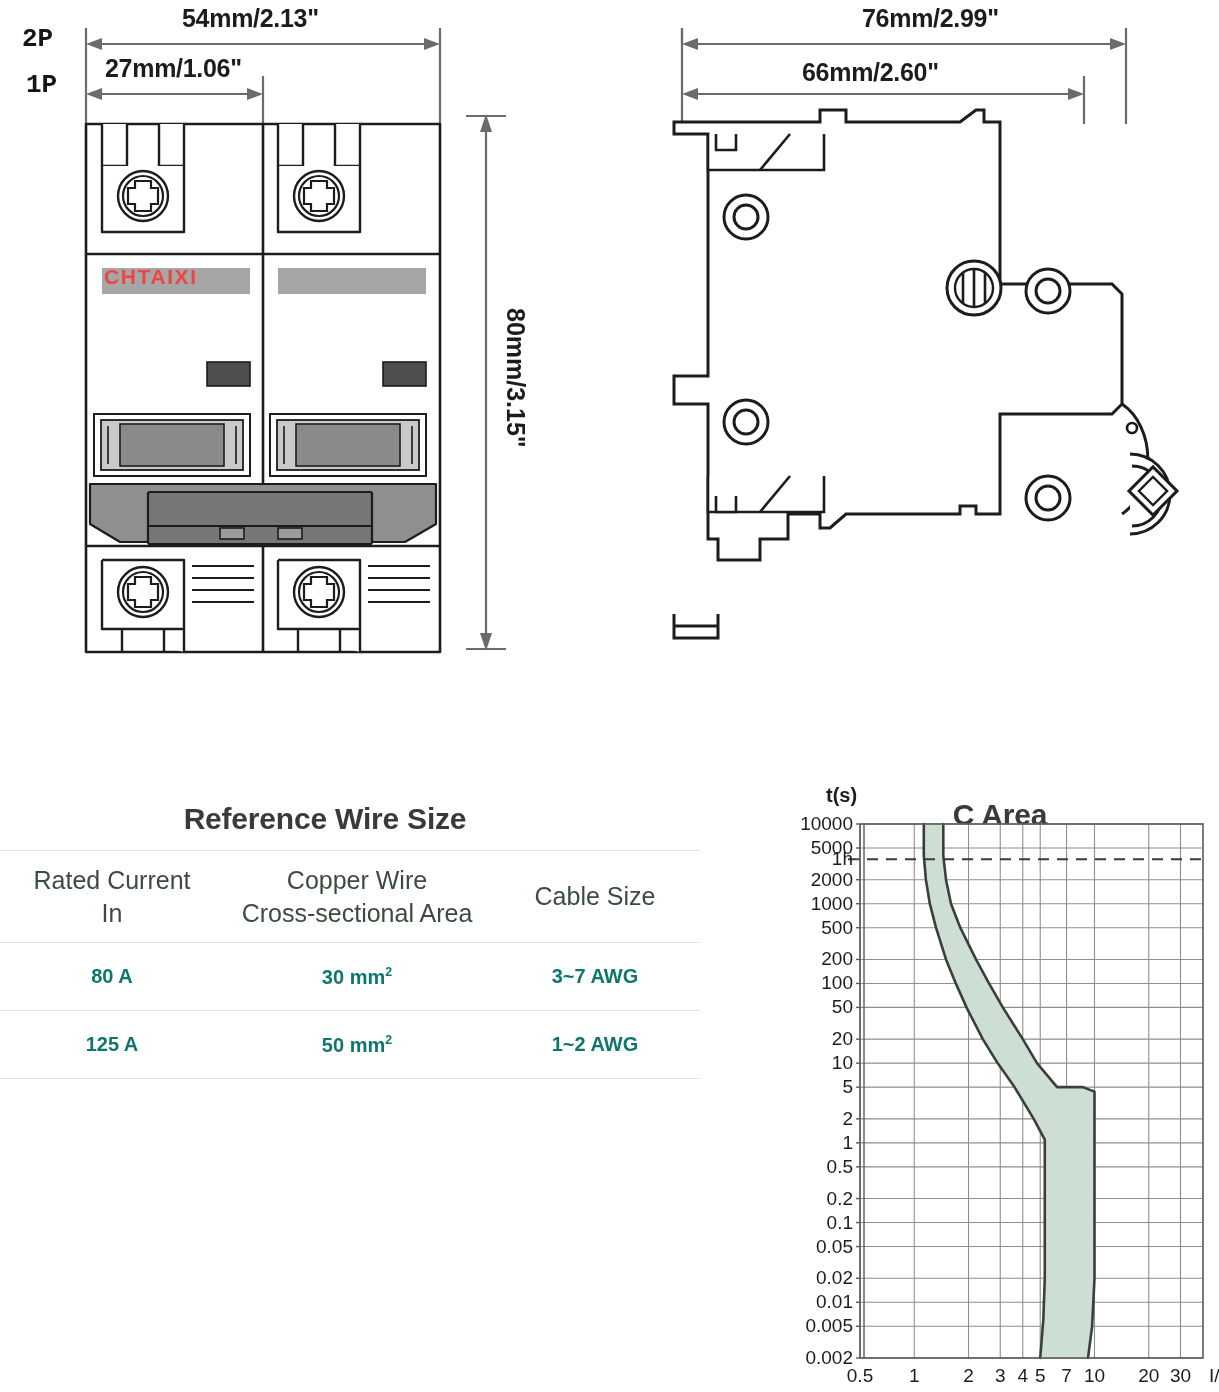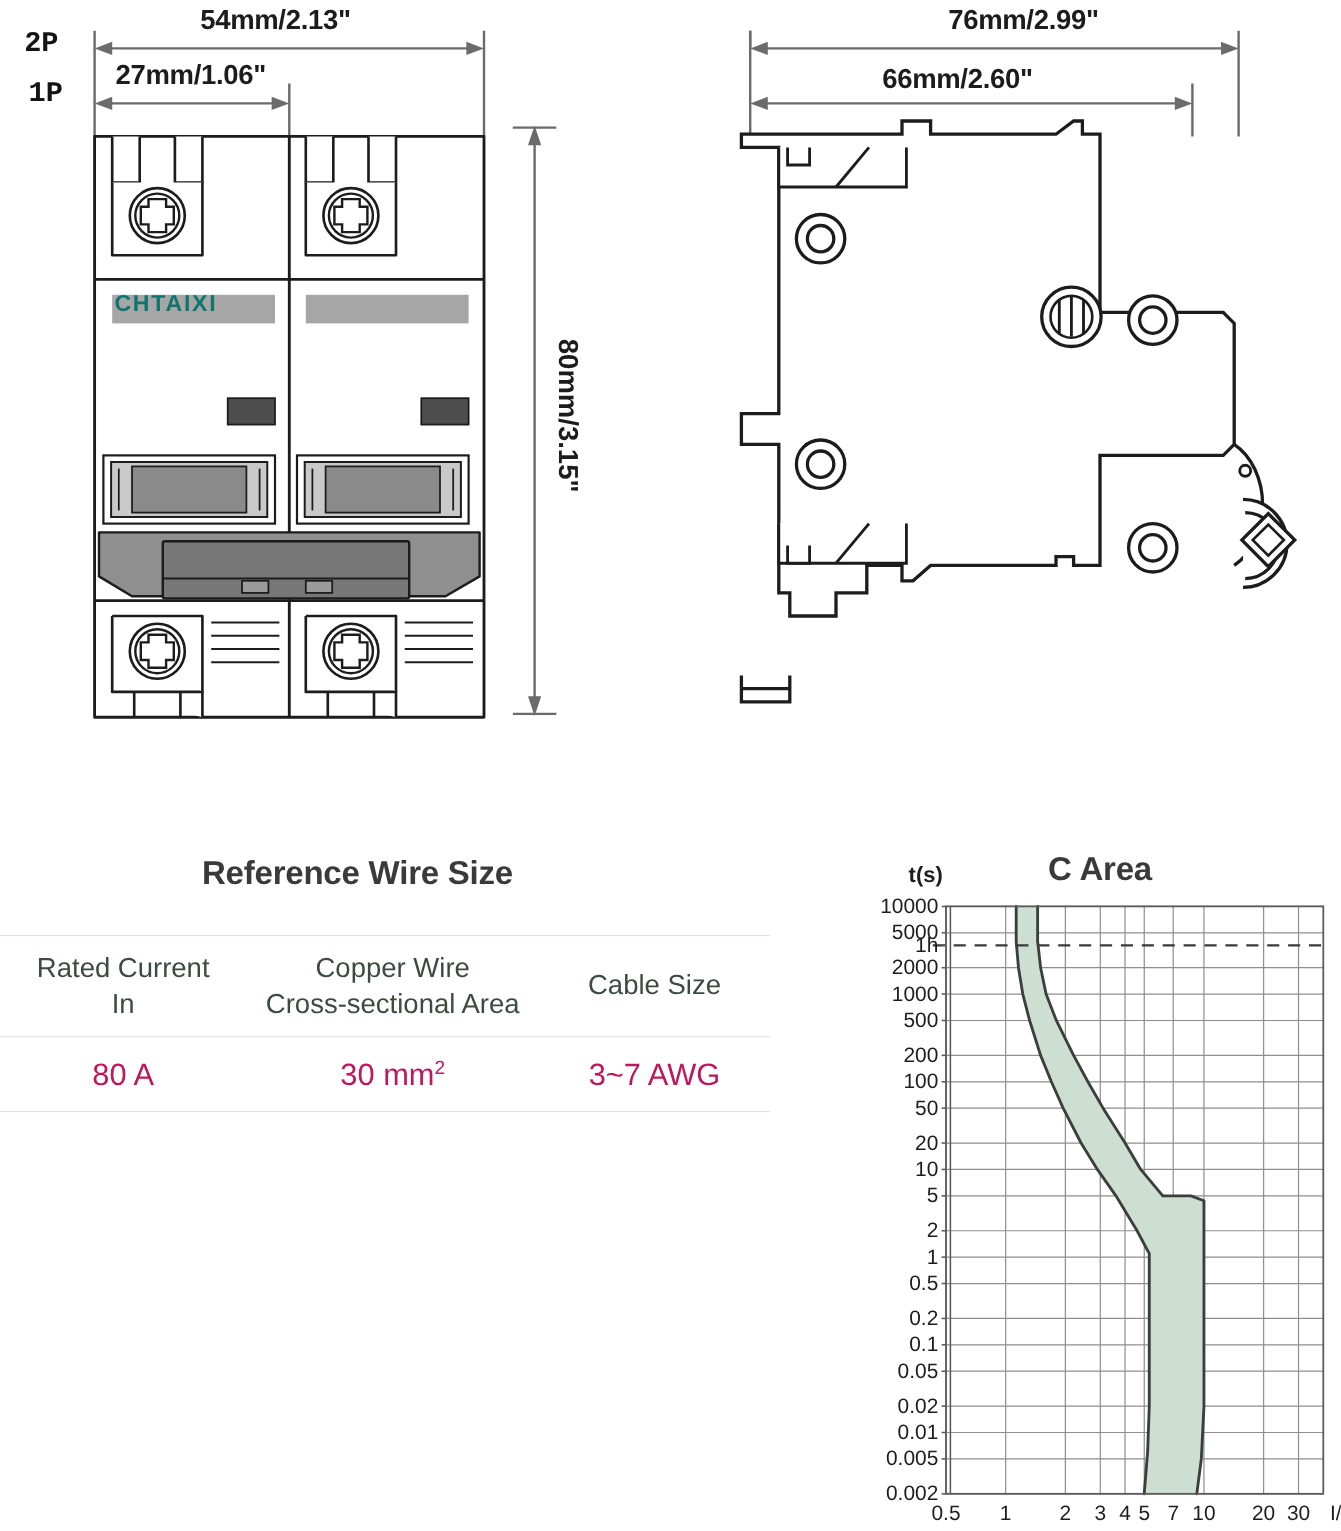--- a/index.html
+++ b/index.html
@@ -37,43 +37,44 @@
     transform-origin: left top;
   }
 
   
   .sec-title {
     font-size: 30px;
     font-weight: 700;
     color: #3a3a3a;
     text-align: center;
     letter-spacing: -0.2px;
+    margin-top: 24px;
   }
 
   
   #wire-table { position: absolute; left: 0; top: 826px; width: 700px; }
   #wire-table table { border-collapse: collapse; width: 100%; margin-top: 24px; }
   #wire-table th, #wire-table td {
     text-align: center;
     border-top: 1px solid #e2e2e2;
     border-bottom: 1px solid #e2e2e2;
     padding: 0;
   }
   #wire-table th {
     color: #3b4b3e;
     font-weight: 400;
     font-size: 25px;
     line-height: 1.32;
     height: 92px;
     vertical-align: middle;
   }
   #wire-table td {
-    color: #be185d;
-    font-weight: 400;
-    font-size: 28px;
+    color: #0f766e;
+    font-weight: 700;
+    font-size: 20px;
     height: 68px;
     vertical-align: middle;
   }
   .col-a { width: 32%; }
   .col-b { width: 38%; }
   .col-c { width: 30%; }
   sup { font-size: 0.62em; vertical-align: super; }
 
   
   #c-curve { position: absolute; left: 780px; top: 762px; width: 439px; height: 630px; }
@@ -199,21 +200,21 @@
     <line x1="132" y1="564" x2="194" y2="564"></line>
     <line x1="132" y1="576" x2="194" y2="576"></line>
     <line x1="132" y1="588" x2="194" y2="588"></line>
     <line x1="308" y1="552" x2="370" y2="552"></line>
     <line x1="308" y1="564" x2="370" y2="564"></line>
     <line x1="308" y1="576" x2="370" y2="576"></line>
     <line x1="308" y1="588" x2="370" y2="588"></line>
   </g>
 </svg>
 
-<div class="abs" style="left:104px; top:265px; font-size:21px; font-weight:700; color:#0f766e; letter-spacing:1.6px;">CHTAIXI</div>
+<div class="abs" style="left:104px; top:265px; font-size:21px; font-weight:700; color:#ef4444; letter-spacing:1.6px;">CHTAIXI</div>
 
 <svg class="abs" style="left:466px; top:110px;" width="40" height="545" viewBox="0 0 40 545">
   <line x1="20" y1="12" x2="20" y2="533" stroke="#6b6b6b" stroke-width="2.2"></line>
   <polygon points="20,4 14,22 26,22" fill="#6b6b6b"></polygon>
   <polygon points="20,541 14,523 26,523" fill="#6b6b6b"></polygon>
   <line x1="0" y1="6" x2="40" y2="6" stroke="#6b6b6b" stroke-width="2"></line>
   <line x1="0" y1="539" x2="40" y2="539" stroke="#6b6b6b" stroke-width="2"></line>
 </svg>
 
 <svg class="abs" style="left:660px; top:14px;" width="530" height="660" viewBox="0 0 530 660">
@@ -346,20 +347,25 @@
         <th class="col-c">
           <div>Cable Size</div>
         </th>
       </tr>
     </thead>
     <tbody>
       <tr>
         <td>80 A</td>
         <td><span>30 mm</span><sup>2</sup></td>
         <td>3~7 AWG</td>
+      </tr>
+      <tr>
+        <td>125 A</td>
+        <td><span>50 mm</span><sup>2</sup></td>
+        <td>1~2 AWG</td>
       </tr>
     </tbody>
   </table>
 </div>
 
 <div class="abs sec-title" style="left:830px; top:774px; width:340px;">C Area</div>
 
 <svg id="c-curve" viewBox="0 0 439 630">
   <g id="chart-root">
       <rect x="80" y="62" width="343" height="534" fill="#ffffff"></rect>

